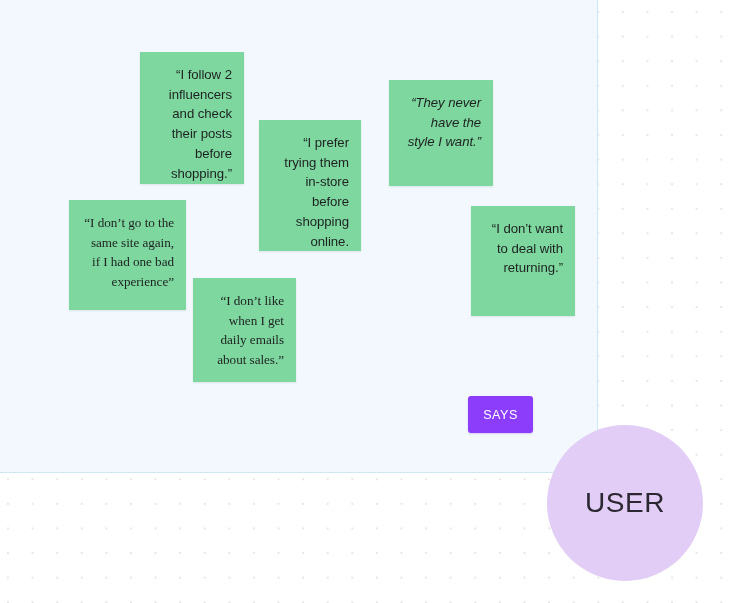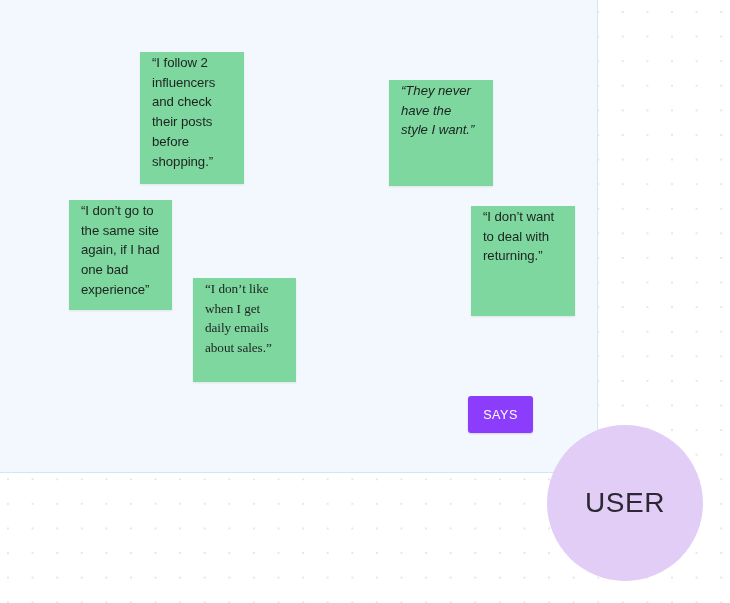--- a/index.html
+++ b/index.html
@@ -47,27 +47,28 @@
     border-right: 1.5px solid #cfe7f2;
     border-bottom: 1.5px solid #cfe7f2;
     box-sizing: border-box;
   }
 
   
   .note {
     position: absolute;
     background: #7dd79f;
     box-sizing: border-box;
-    padding: 1px 12px 10px 12px;
+    padding: 13px 12px 10px 12px;
     color: #1e2220;
     font-size: 13.2px;
     line-height: 19.7px;
     letter-spacing: -0.05px;
     white-space: pre-line;
     box-shadow: 0 1px 2px rgba(40, 70, 55, 0.10);
+    text-align: right;
     -webkit-font-smoothing: antialiased;
   }
 
   
   .says-badge {
     position: absolute;
     left: 468px;
     top: 396px;
     width: 65px;
     height: 37px;
@@ -105,24 +106,25 @@
 <body>
 
 <div id="canvas">
 
   <div class="board-dots"></div>
 
   <div class="quadrant"></div>
 
   <div class="note" style="left:140px; top:52px; width:104px; height:132px;">“I follow 2 influencers and check their posts before shopping.”</div>
 
+  <div class="note" style="left:259px; top:120px; width:102px; height:131px;">“I prefer trying them in-store before shopping online.</div>
 
   <div class="note" style="left:389px; top:80px; width:104px; height:106px;font-style:italic;">“They never have the style I want.”</div>
 
-  <div class="note" style="left:69px; top:200px; width:103px; height:110px;">“I don’t go to the same site again, if I had one bad experience”</div>
+  <div class="note" style="left:69px; top:200px; width:117px; height:110px;font-family:Liberation Serif, serif;">“I don’t go to the same site again, if I had one bad experience”</div>
 
   <div class="note" style="left:448px; top:206px; width:104px; height:110px;margin-left:23px;">“I don’t want to deal with returning.”</div>
 
   <div class="note" style="left:193px; top:278px; width:103px; height:104px;font-family:Liberation Serif, serif;">“I don’t like when I get daily emails about sales.”</div>
 
 
   <div class="says-badge">SAYS</div>
 
   <div class="user-circle">USER</div>
 

